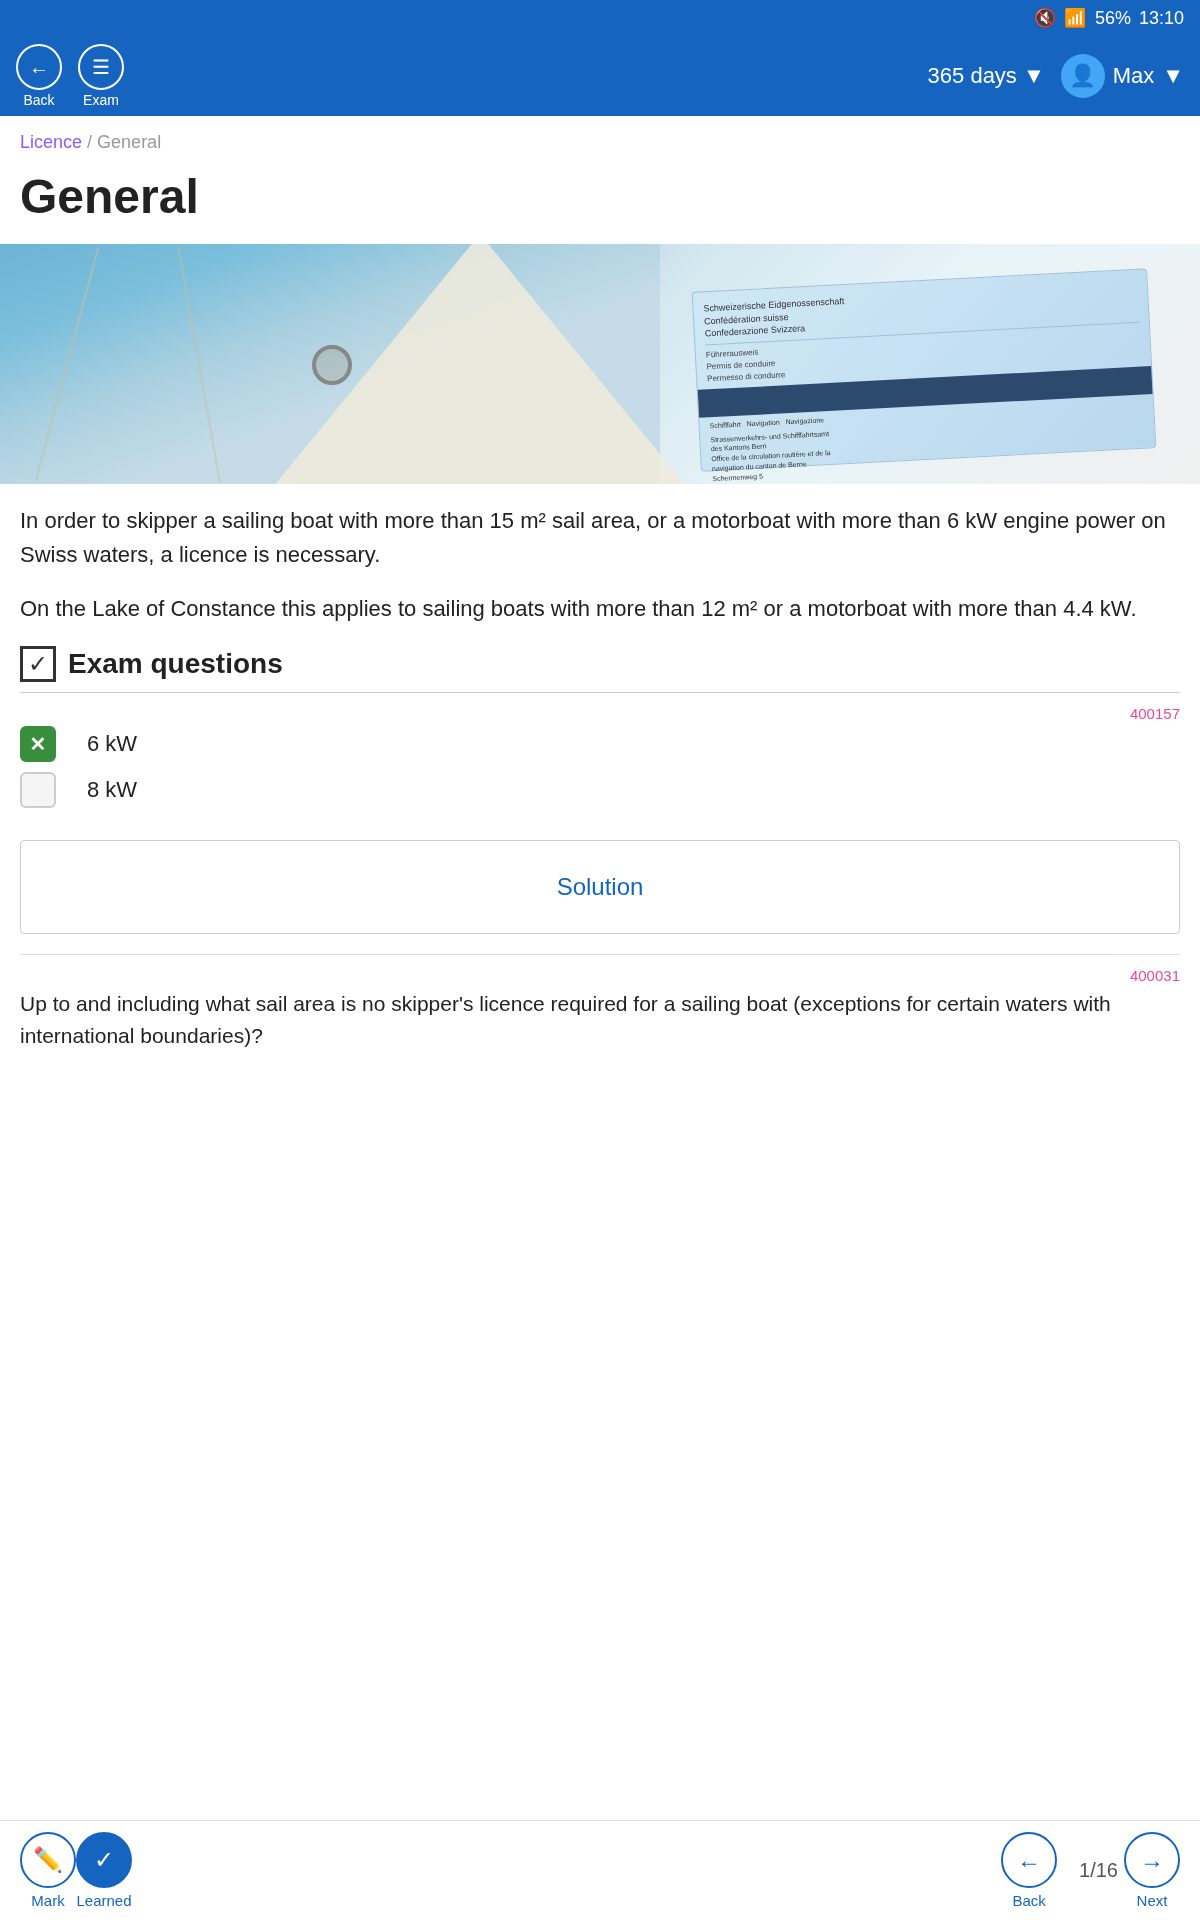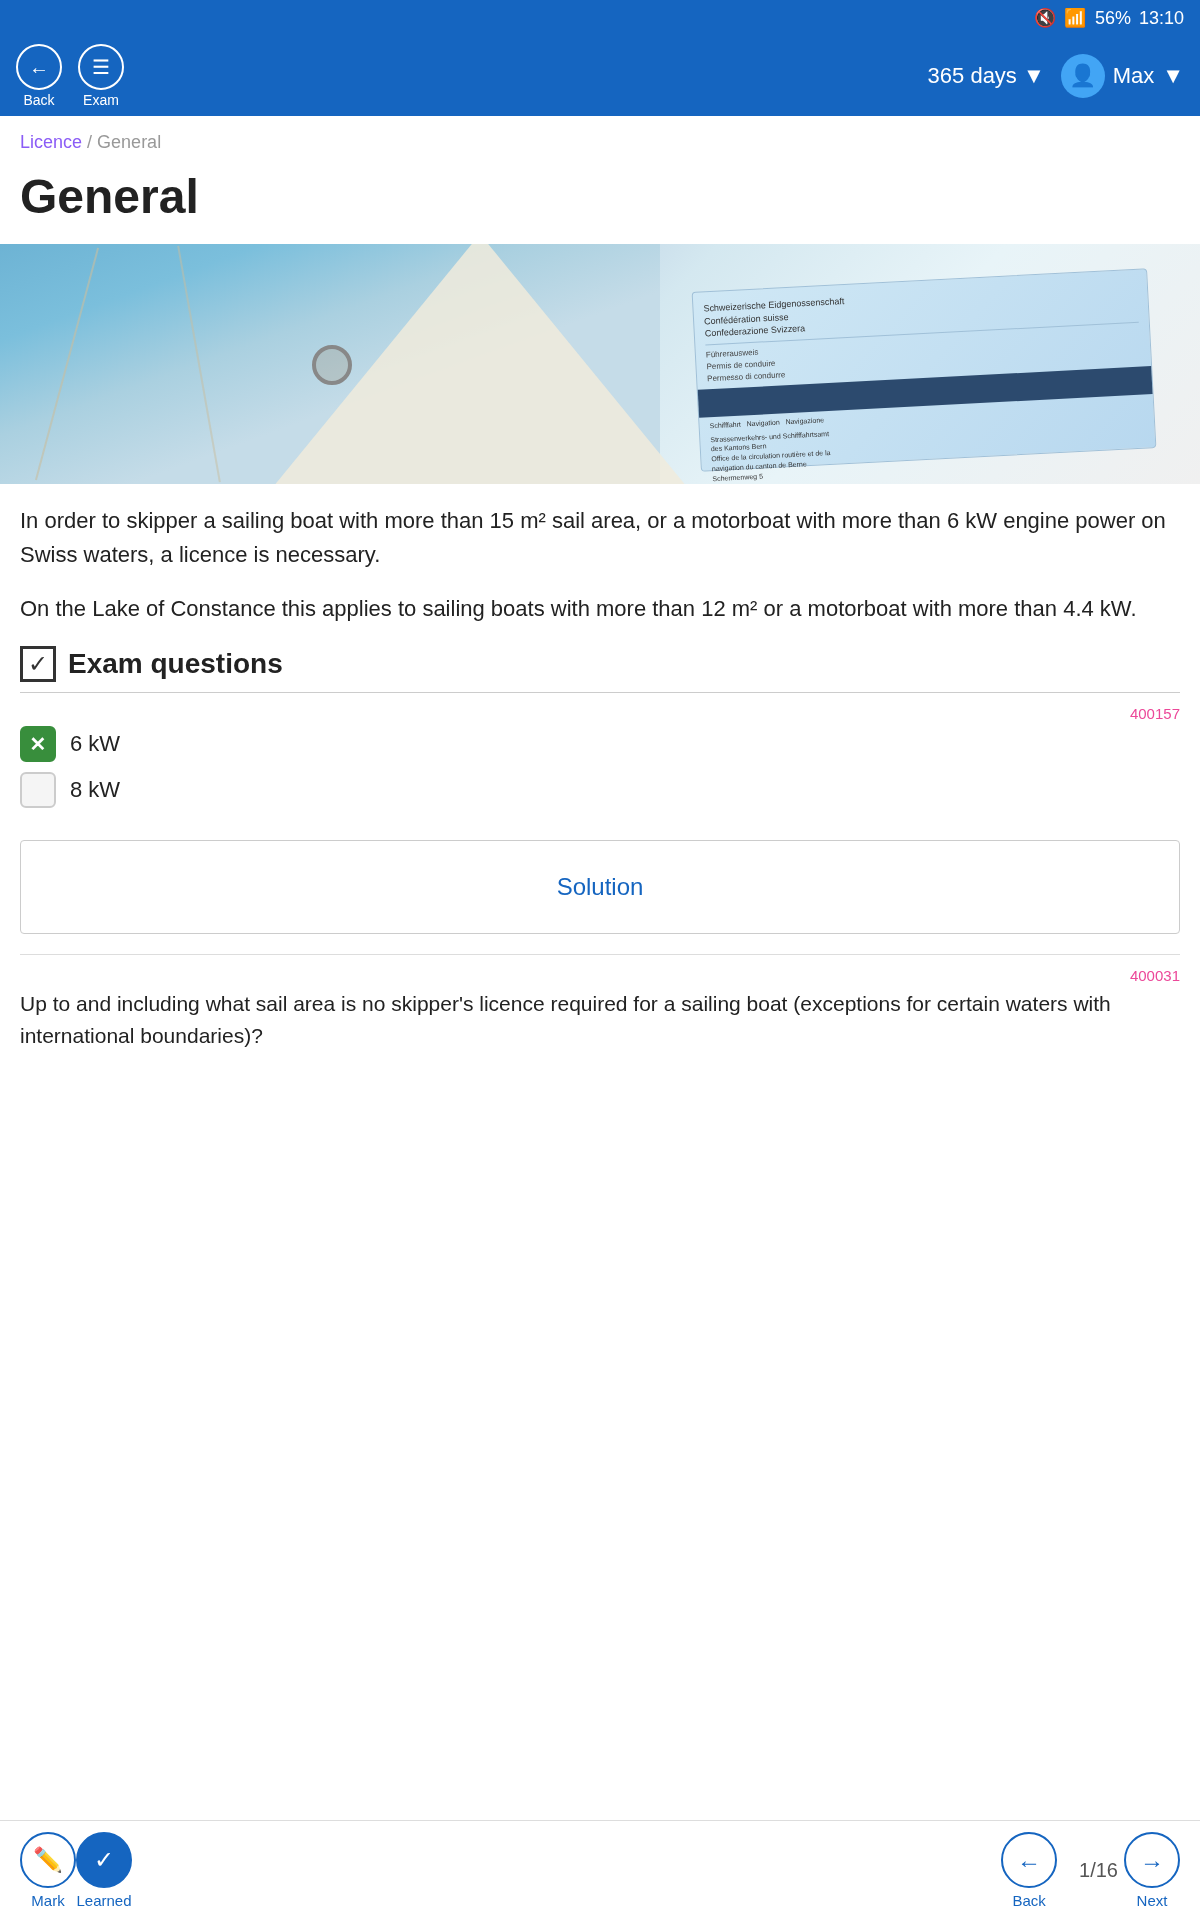--- a/index.html
+++ b/index.html
@@ -217,21 +217,21 @@
     
     .question-block { padding: 12px 20px 16px 20px; }
     .question-id { text-align: right; font-size: 15px; color: #ec4899; margin-bottom: 4px; }
     .question-text { font-size: 21px; color: #222; line-height: 1.5; margin-bottom: 16px; }
 
     
     .answer-options { display: flex; flex-direction: column; gap: 10px; margin-bottom: 16px; }
     .answer-option {
       display: flex;
       align-items: center;
-      gap: 14px;
+      gap: 31px;
       font-size: 22px;
       color: #222;
     }
     .answer-checkbox {
       width: 36px;
       height: 36px;
       border: 2px solid #ccc;
       border-radius: 6px;
       background: #f5f5f5;
       display: flex;

